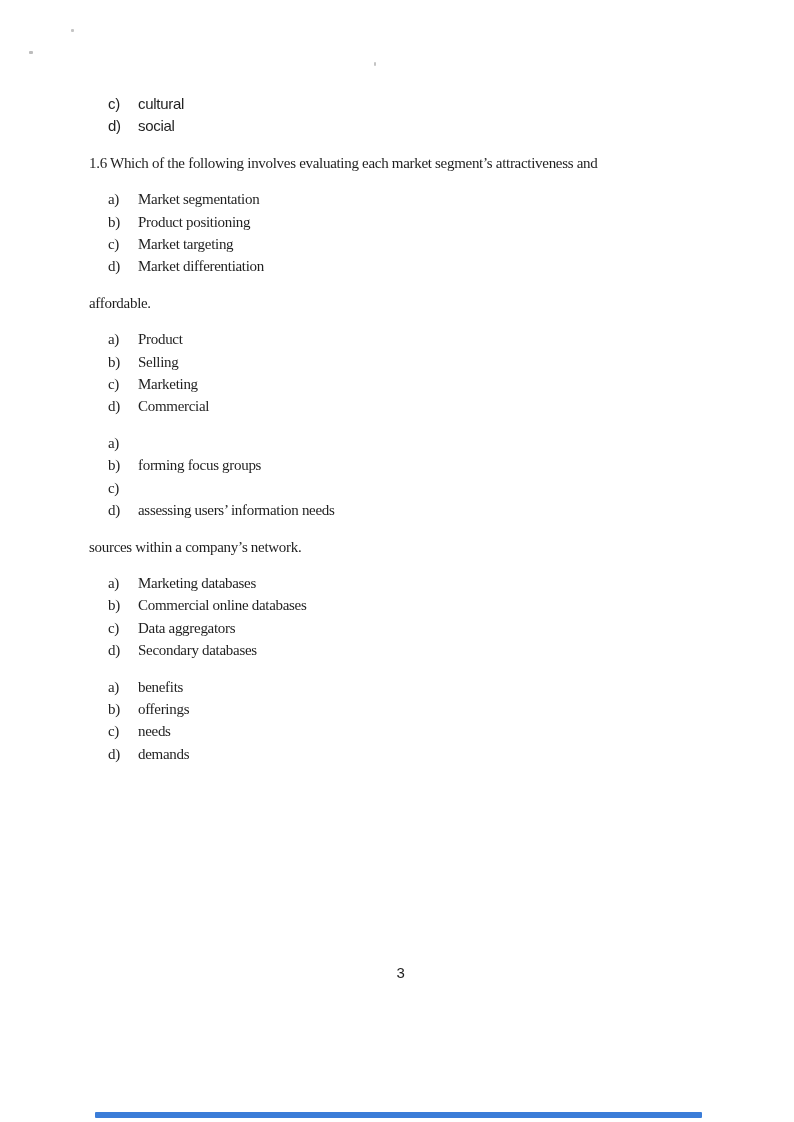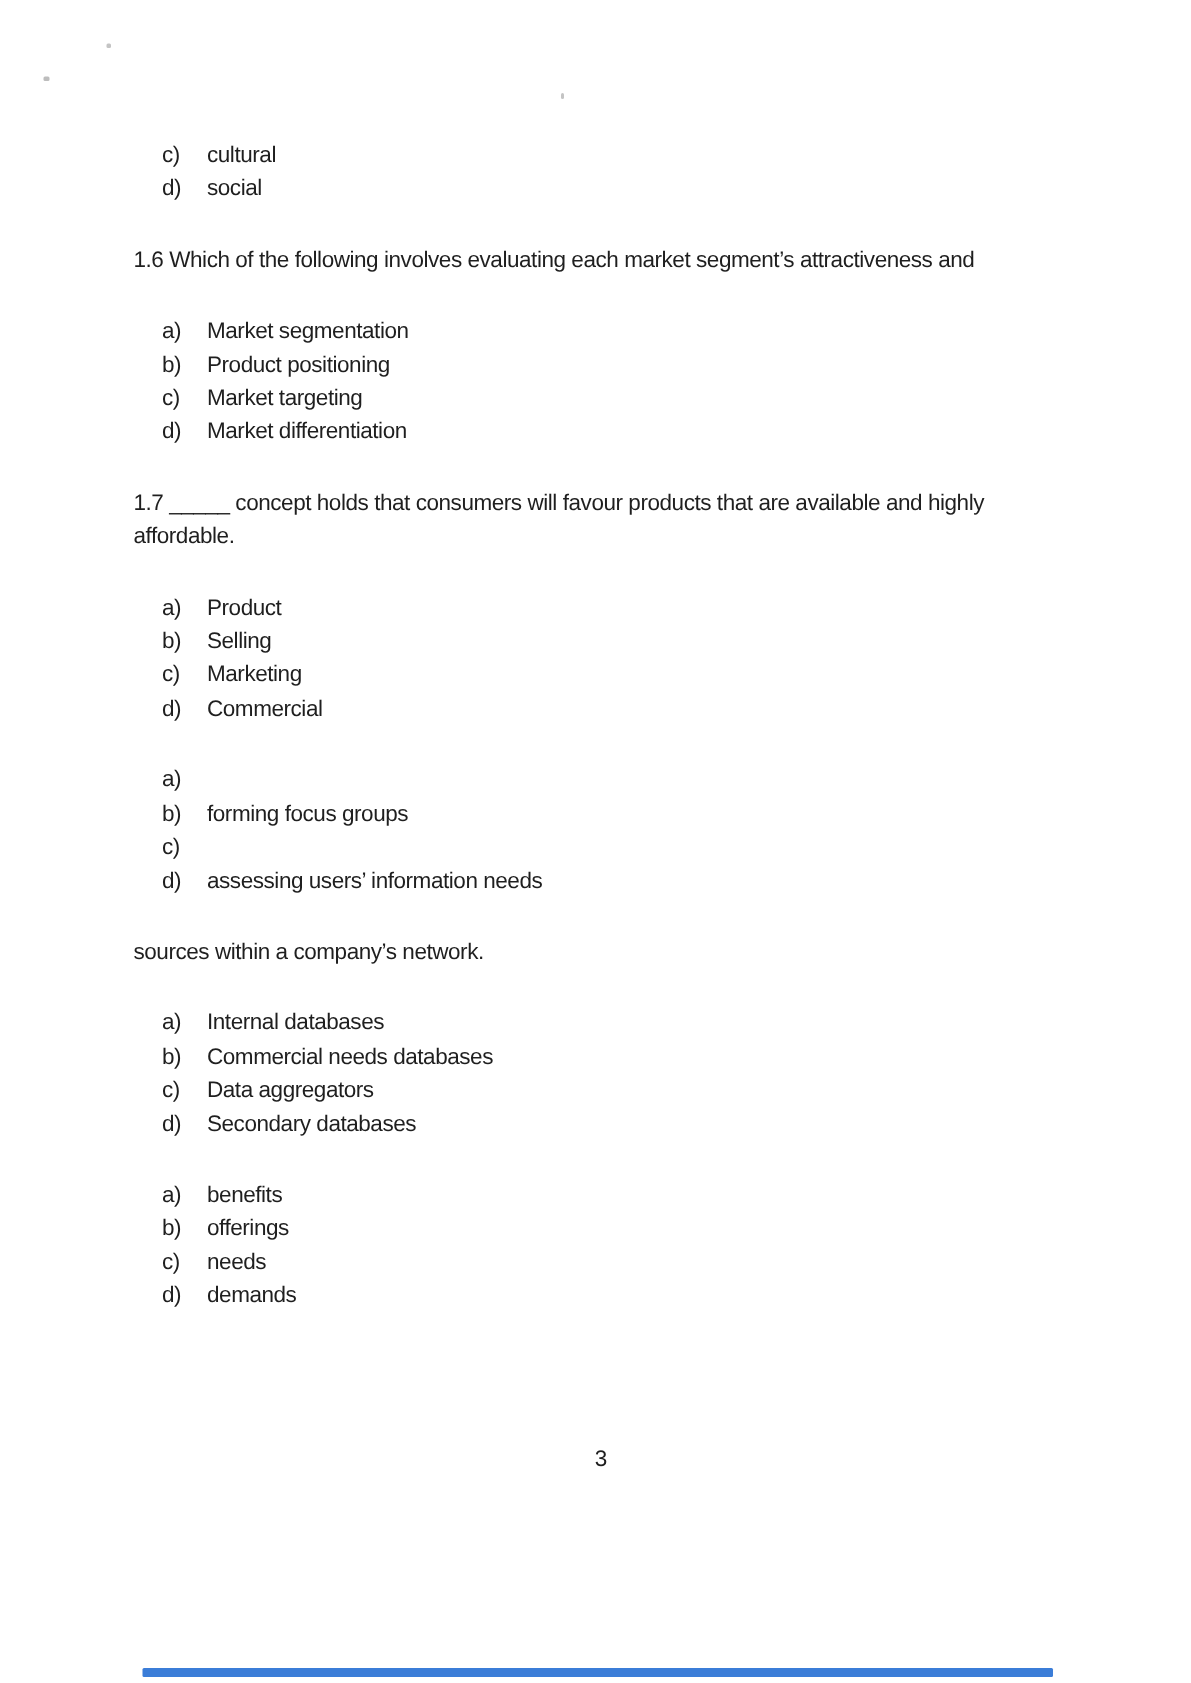--- a/index.html
+++ b/index.html
@@ -18,21 +18,21 @@
     line-height: 22.4px;
     color: #1f1f1f;
     letter-spacing: -0.3px;
   }
   .content {
     position: absolute;
     left: 89px;
     top: 93px;
     width: 660px;
   }
-  .block + .block { margin-top: 25px; }
+  .block + .block { margin-top: 14px; font-family: Liberation Serif, serif; }
   .qline { white-space: nowrap; }
   .opt {
     display: flex;
     margin-left: 19px;
   }
   .opt-letter { width: 30px; flex: 0 0 30px; }
   .opt-text { white-space: nowrap; }
   .page-number {
     position: absolute;
     left: 89px;
@@ -95,21 +95,20 @@
         <span class="opt-letter">c)</span>
         <span class="opt-text">Market targeting</span>
       </div>
       <div class="opt">
         <span class="opt-letter">d)</span>
         <span class="opt-text">Market differentiation</span>
       </div>
     </div>
 
     <div class="block q">
-      <div class="qline">1.7 _____ concept holds that consumers will favour products that are available and highly</div>
       <div class="qline">affordable.</div>
     </div>
     <div class="block opts">
       <div class="opt">
         <span class="opt-letter">a)</span>
         <span class="opt-text">Product</span>
       </div>
       <div class="opt">
         <span class="opt-letter">b)</span>
         <span class="opt-text">Selling</span>
@@ -140,25 +139,25 @@
         <span class="opt-text">assessing users’ information needs</span>
       </div>
     </div>
 
     <div class="block q">
       <div class="qline">sources within a company’s network.</div>
     </div>
     <div class="block opts">
       <div class="opt">
         <span class="opt-letter">a)</span>
-        <span class="opt-text">Internal databases</span>
+        <span class="opt-text">Marketing databases</span>
       </div>
       <div class="opt">
         <span class="opt-letter">b)</span>
-        <span class="opt-text">Commercial needs databases</span>
+        <span class="opt-text">Commercial online databases</span>
       </div>
       <div class="opt">
         <span class="opt-letter">c)</span>
         <span class="opt-text">Data aggregators</span>
       </div>
       <div class="opt">
         <span class="opt-letter">d)</span>
         <span class="opt-text">Secondary databases</span>
       </div>
     </div>

